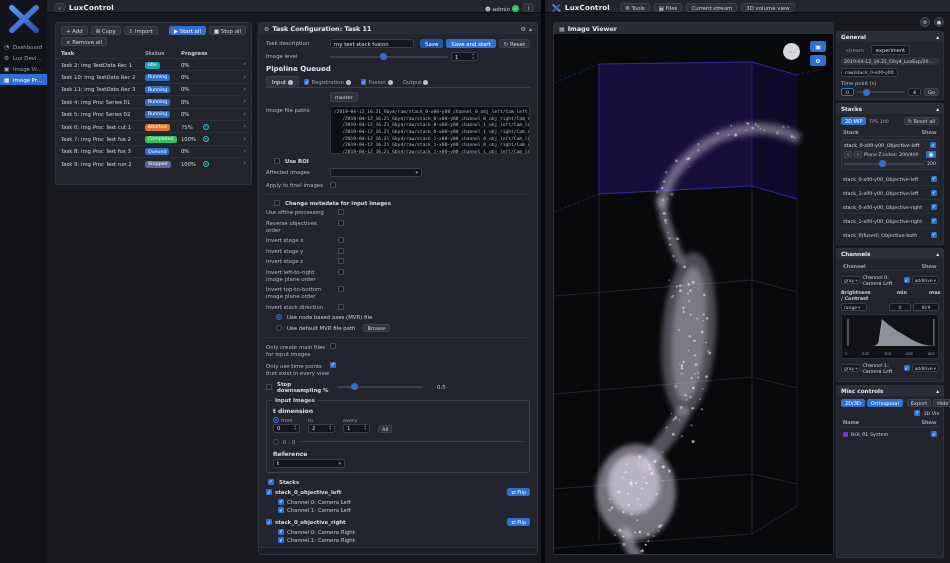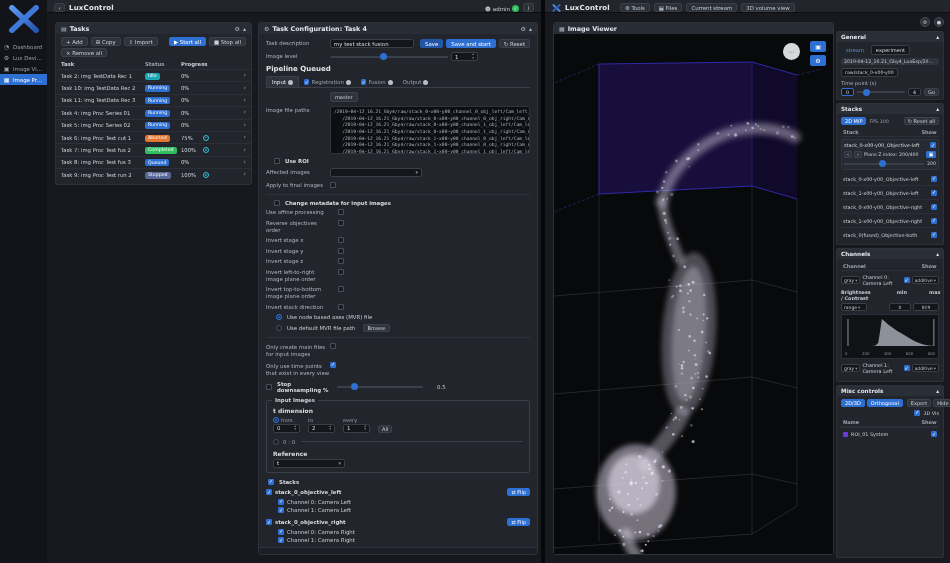--- a/index.html
+++ b/index.html
@@ -186,27 +186,20 @@
       <span class="spacer"></span>
       <span class="user">
         <span>☻</span>
         <span>admin</span>
         <span class="ok-ic">✓</span>
       </span>
       <button class="tb-btn">i</button>
     </header>
 
     <div class="panel" id="tasks-panel">
-      <div class="panel-h">
-        <span class="ph-ic">▤</span>
-        <span>Tasks</span>
-        <span class="spacer"></span>
-        <button class="ph-btn">⚙</button>
-        <button class="ph-btn">▴</button>
-      </div>
       <div class="tp-toolbar">
         <button class="btn">+ Add</button>
         <button class="btn">⊞ Copy</button>
         <button class="btn">⇪ Import</button>
         <span class="spacer"></span>
         <button class="btn btn-blue">▶ Start all</button>
         <button class="btn">■ Stop all</button>
       </div>
       <div class="tp-toolbar2">
         <button class="btn">× Remove all</button>
@@ -279,21 +272,21 @@
             <span class="col-prog">100%</span>
             <span class="busy"></span>
             <span class="chev">›</span>
           </div>
         </div>
     </div>
 
     <div class="panel" id="config-panel">
       <div class="panel-h">
         <span class="ph-ic">⚙</span>
-        <span>Task Configuration: Task 4</span>
+        <span>Task Configuration: Task 11</span>
         <span class="spacer"></span>
         <button class="ph-btn">⚙</button>
         <button class="ph-btn">▴</button>
       </div>
       <div class="cfg-body">
 
         <div class="c-row center">
           <span class="c-label">Task description</span>
           <div class="c-ctrl">
             <span class="input" style="width:104px">my test stack fusion</span>

